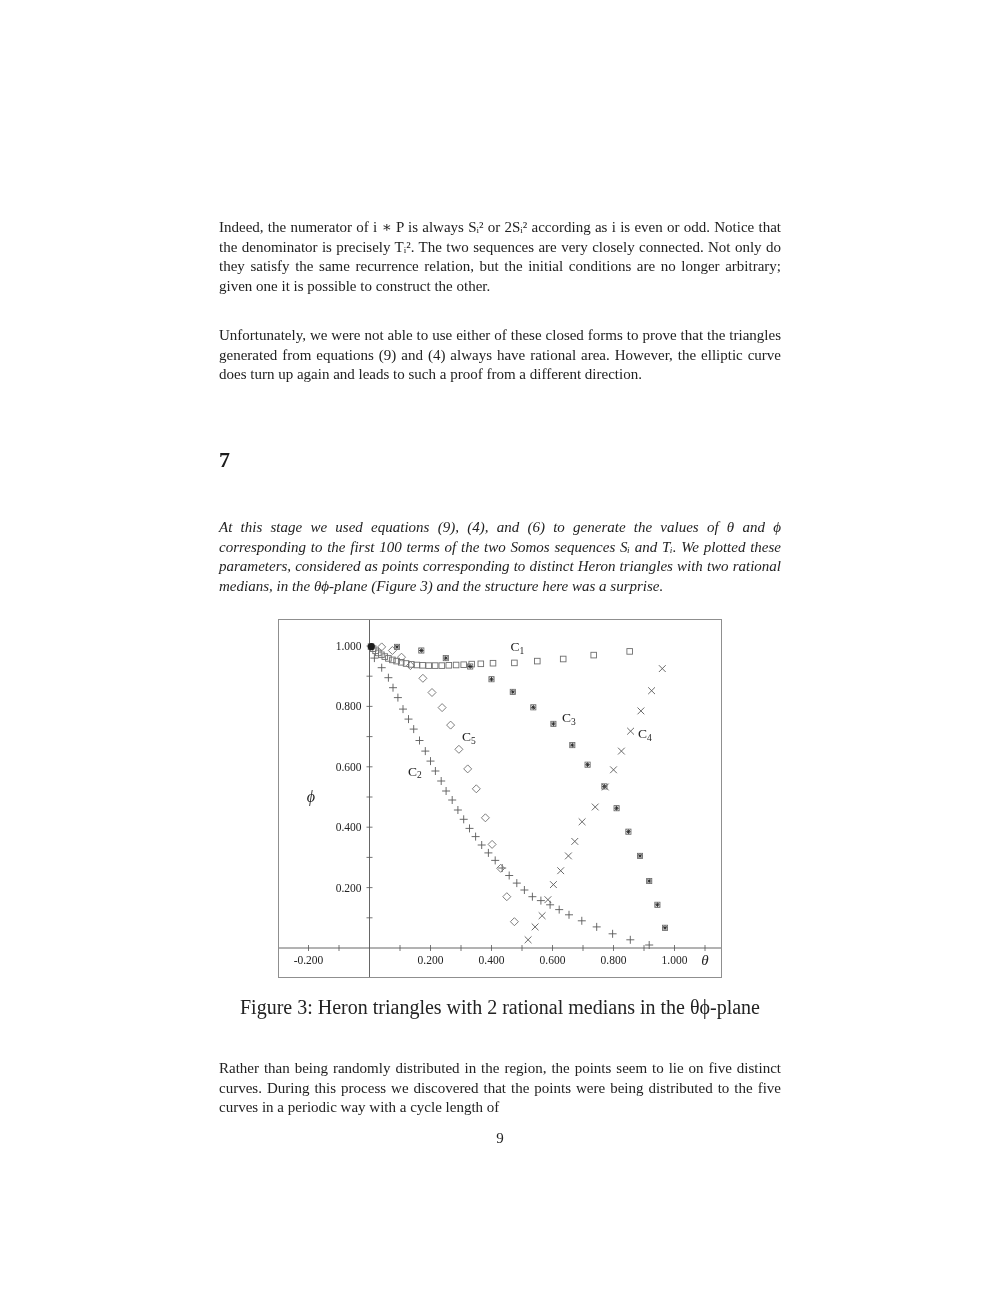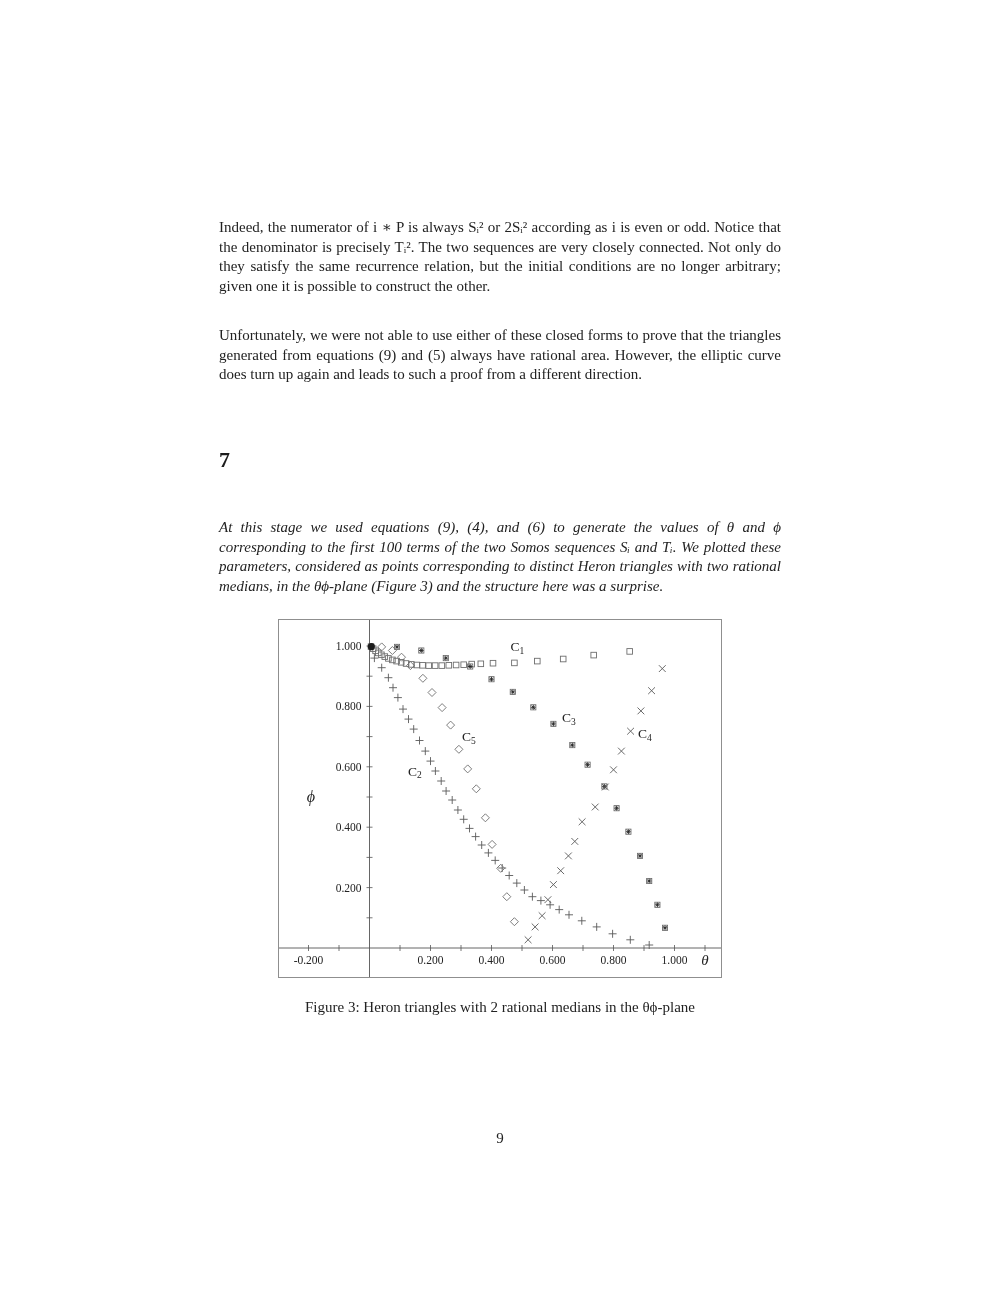--- a/index.html
+++ b/index.html
@@ -13,35 +13,35 @@
   }
   .heading{
     position:absolute;left:219px;width:556px;padding-left:26px;box-sizing:border-box;
     font-size:22px;font-weight:bold;line-height:31px;color:#1c1c1c;
   }
   .heading .sec-num{position:absolute;left:0;top:0;}
   .figure-box{position:absolute;left:278px;top:619px;width:444px;height:359px;}
   .figure-box svg{display:block;}
   .caption{
     position:absolute;left:219px;width:562px;text-align:center;
-    font-size:15px;line-height:19px;
+    font-size:20px;line-height:19px;
   }
   .page-number{
     position:absolute;left:219px;width:562px;top:1130px;text-align:center;font-size:15px;
   }
   svg text{font-family:"Liberation Serif","DejaVu Serif",serif;fill:#222222;}
 </style>
 </head>
 <body>
 
 <div class="page">
 
   <p class="para" style="top:203px;">Indeed, the numerator of i ∗ P is always Sᵢ² or 2Sᵢ² according as i is even or odd. Notice that the denominator is precisely Tᵢ². The two sequences are very closely connected. Not only do they satisfy the same recurrence relation, but the initial conditions are no longer arbitrary; given one it is possible to construct the other.</p>
 
-  <p class="para" style="top:311px;">Unfortunately, we were not able to use either of these closed forms to prove that the triangles generated from equations (9) and (5) always have rational area. However, the elliptic curve does turn up again and leads to such a proof from a different direction.</p>
+  <p class="para" style="top:311px;">Unfortunately, we were not able to use either of these closed forms to prove that the triangles generated from equations (9) and (4) always have rational area. However, the elliptic curve does turn up again and leads to such a proof from a different direction.</p>
 
   <h2 class="heading" style="top:426px;">
     <span class="sec-num">7</span>
   </h2>
 
   <p class="para" style="top:503px;font-style:italic;">At this stage we used equations (9), (4), and (6) to generate the values of θ and ϕ corresponding to the first 100 terms of the two Somos sequences Sᵢ and Tᵢ. We plotted these parameters, considered as points corresponding to distinct Heron triangles with two rational medians, in the θϕ-plane (Figure 3) and the structure here was a surprise.</p>
 
   <div class="figure-box">
     <svg width="444" height="359" viewBox="0 0 444 359">
         <rect x="0.5" y="0.5" width="443" height="358" fill="none" stroke="#8f8f8f" stroke-width="1"></rect>
@@ -236,16 +236,17 @@
           <path d="M228.8 273.7L232.8 277.7L228.8 281.7L224.8 277.7Z" fill="none" stroke="#6e6e6e" stroke-width="0.9"></path>
           <path d="M236.4 298.7L240.4 302.7L236.4 306.7L232.4 302.7Z" fill="none" stroke="#6e6e6e" stroke-width="0.9"></path>
         </g>
         <text x="183.9" y="122.1" font-size="13.5"><tspan>C</tspan><tspan font-size="9.5" dy="2.5">5</tspan></text>
         <circle cx="93.3" cy="27.6" r="3.6" fill="#1d1d1d"></circle>
       </svg>
   </div>
 
   <div class="caption" style="top:998px;">Figure 3: Heron triangles with 2 rational medians in the θϕ-plane</div>
 
+  <p class="para" style="top:1044px;">Rather than being randomly distributed in the region, the points seem to lie on five distinct curves. During this process we discovered that the points were being distributed to the five curves in a periodic way with a cycle length of</p>
 
   <div class="page-number">9</div>
 
 </div>
 
 </body></html>

